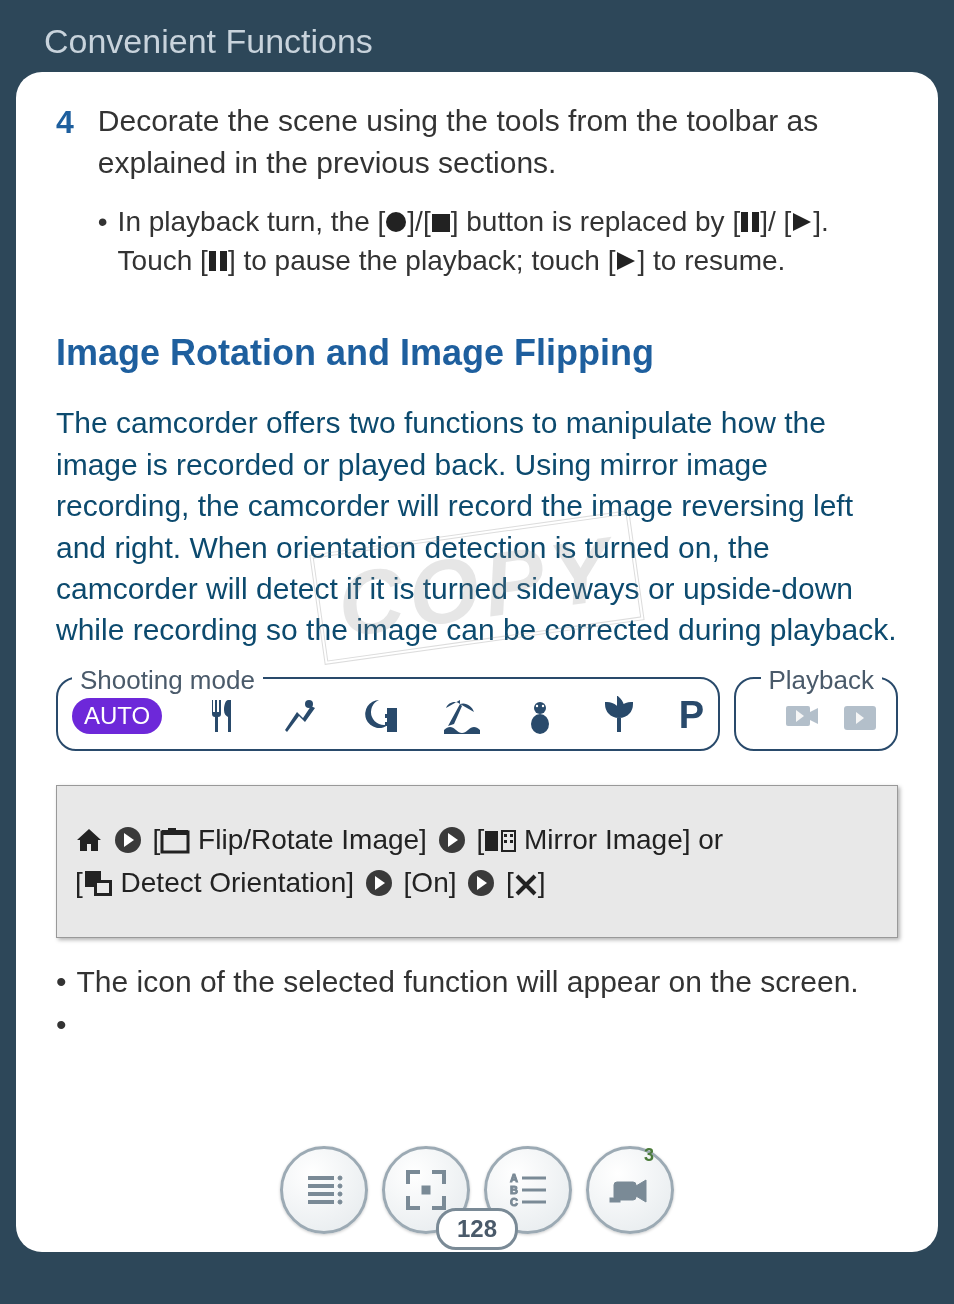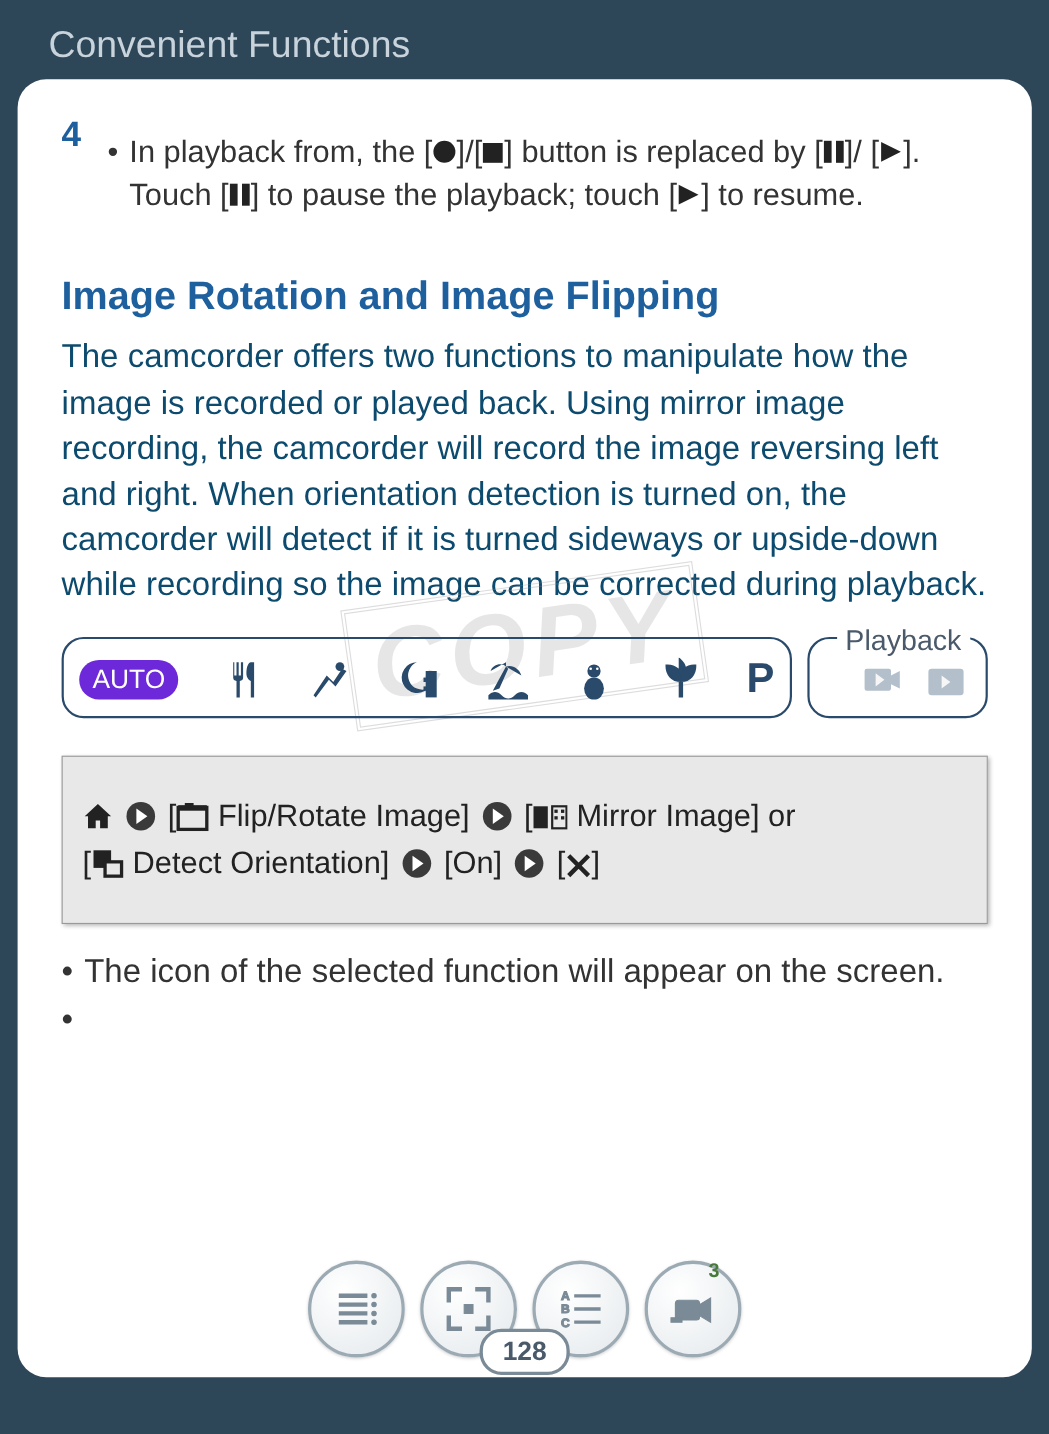--- a/index.html
+++ b/index.html
@@ -24,21 +24,21 @@
     padding: 28px 40px 0 40px;
     height: 1180px;
     position: relative;
   }
   .step-row { display: flex; gap: 24px; font-size: 30px; color: #333; line-height: 1.4; }
   .step-num { color: #1e5f9e; font-weight: bold; font-size: 32px; flex: 0 0 auto; }
   .step-body { flex: 1; }
   .sub-bullet { display: flex; gap: 10px; margin-top: 18px; font-size: 28px; }
   .sub-bullet .dot { flex: 0 0 auto; }
   .inline-icon { display: inline-block; vertical-align: -2px; }
-  h2.section { color: #1e5f9e; font-size: 36px; font-weight: bold; margin-top: 52px; margin-bottom: 14px; }
+  h2.section { color: #1e5f9e; font-size: 36px; font-weight: bold; margin-top: 52px; margin-bottom: 28px; }
   .para { font-size: 30px; color: #0c4a6e; line-height: 1.38; }
   .watermark {
     position: absolute;
     left: 50%; top: 460px;
     transform: translateX(-50%) rotate(-8deg);
     font-size: 90px; font-weight: bold;
     color: rgba(140,140,140,0.22);
     letter-spacing: 6px;
     border: 4px double rgba(140,140,140,0.3);
     padding: 0 18px;
@@ -110,24 +110,25 @@
   <span>Convenient Functions</span>
 </div>
 
 <div class="page">
 
   <div class="watermark">COPY</div>
 
   <div class="step-row">
     <div class="step-num">4</div>
     <div class="step-body">
+      <div>Decorate the scene using the tools from the toolbar as explained in the previous sections.</div>
       <div class="sub-bullet">
         <span class="dot">•</span>
         <span>
-          <span>In playback from, the [</span><svg class="inline-icon" width="22" height="22">
+          <span>In playback turn, the [</span><svg class="inline-icon" width="22" height="22">
               <circle cx="11" cy="11" r="10" fill="#222"></circle>
             </svg><span>]/[</span><svg class="inline-icon" width="20" height="20">
               <rect x="1" y="1" width="18" height="18" fill="#222"></rect>
             </svg><span>] button is replaced by [</span><svg class="inline-icon" width="20" height="22">
               <rect x="1" y="1" width="7" height="20" fill="#222"></rect>
               <rect x="12" y="1" width="7" height="20" fill="#222"></rect>
             </svg><span>]/ [</span><svg class="inline-icon" width="22" height="22">
               <polygon points="2,2 20,11 2,20" fill="#222"></polygon>
             </svg><span>]. Touch [</span><svg class="inline-icon" width="20" height="22">
               <rect x="1" y="1" width="7" height="20" fill="#222"></rect>
@@ -138,20 +139,21 @@
         </span>
       </div>
     </div>
   </div>
 
   <h2 class="section">Image Rotation and Image Flipping</h2>
   <p class="para">The camcorder offers two functions to manipulate how the image is recorded or played back. Using mirror image recording, the camcorder will record the image reversing left and right. When orientation detection is turned on, the camcorder will detect if it is turned sideways or upside-down while recording so the image can be corrected during playback.</p>
 
   <div class="mode-row">
     <div class="mode-box shoot">
+      <span class="mode-legend left">Shooting mode</span>
       <div class="mode-icons">
         <span class="auto-pill">AUTO</span>
         <svg class="mode-svg" viewBox="0 0 40 40">
             <path d="M10 4v14c0 2 1 3 3 3v15h3V21c2 0 3-1 3-3V4h-2v12h-2V4h-2v12h-2V4z M26 4c-2 0-4 4-4 10 0 4 2 6 4 7v15h3V4z"></path>
           </svg>
         <svg class="mode-svg" viewBox="0 0 40 40">
             <circle cx="28" cy="8" r="4"></circle>
             <path d="M6 36 L18 20 L24 26 L34 12 L30 10 L22 22 L16 16 L4 34z"></path>
           </svg>
         <svg class="mode-svg" viewBox="0 0 40 40">

